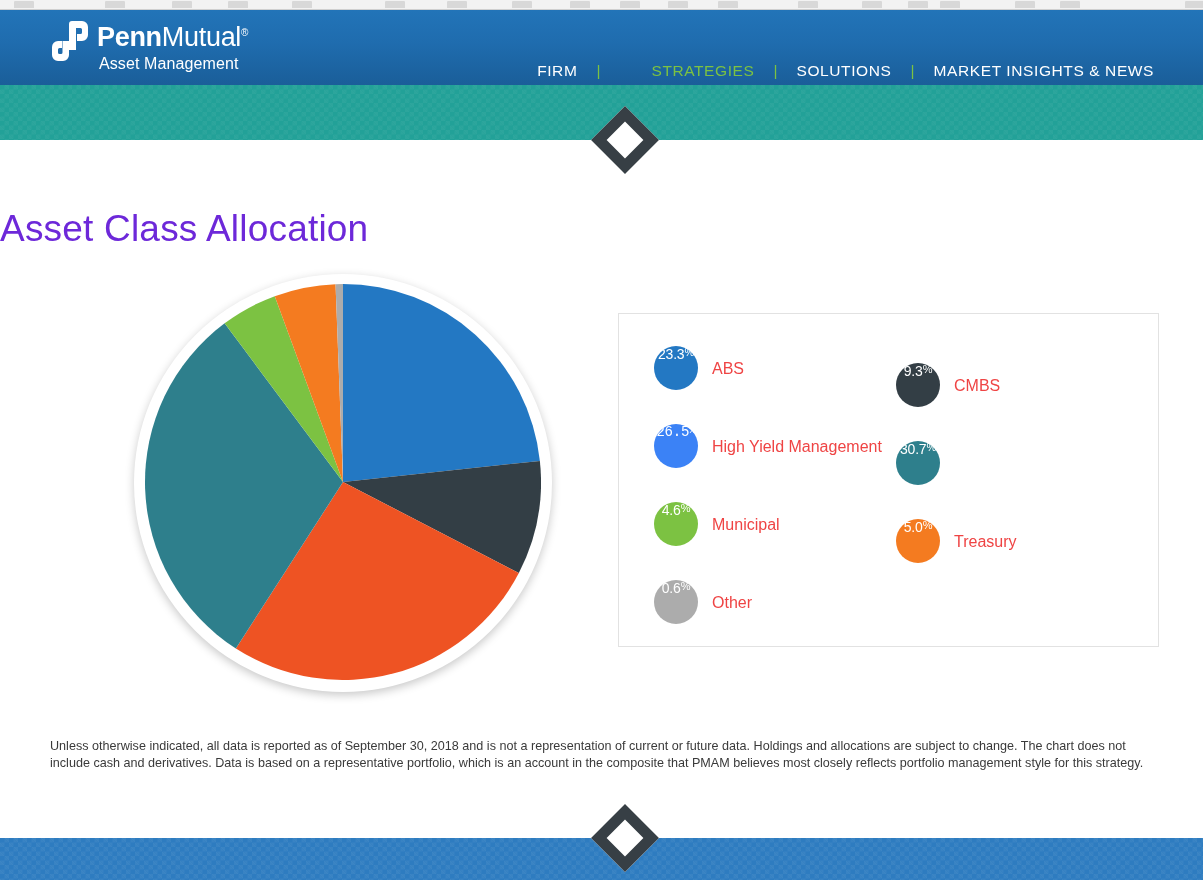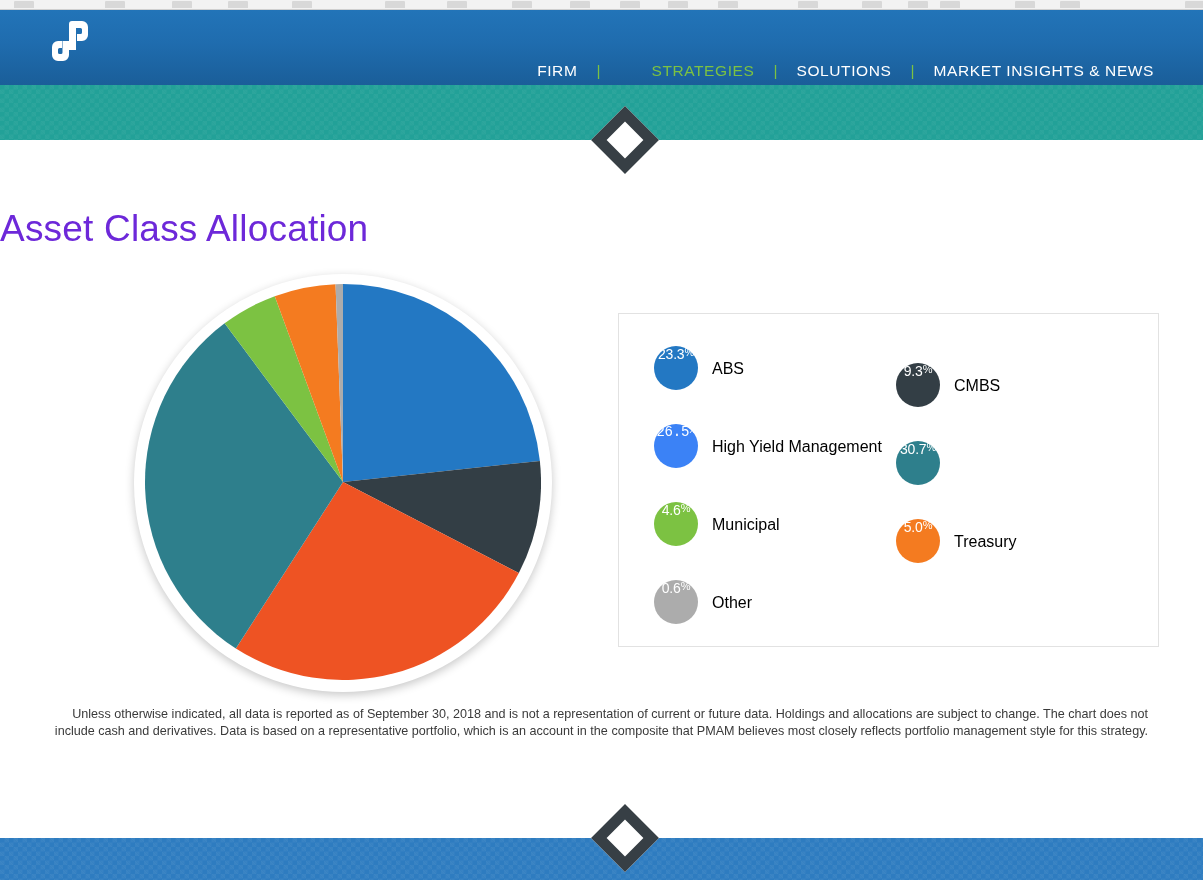--- a/index.html
+++ b/index.html
@@ -203,35 +203,35 @@
     color: #ffffff;
     font-size: 14px;
     padding-bottom: 9px;
     letter-spacing: -0.2px;
     white-space: nowrap;
   }
   .legend-bubble .pct-sym { font-size: 11px; }
   .legend-label {
     margin-left: 14px;
     font-size: 16px;
-    color: #000000;
+    color: #ef4444;
     line-height: 19px;
     max-width: 190px;
   }
 
   
   .footnote {
     position: absolute;
     left: 50px;
-    top: 706px;
+    top: 738px;
     width: 1098px;
     font-size: 12.6px;
     line-height: 17px;
     color: #3A3A3A;
-    text-align: right;
+    text-align: left;
   }
 
   
   .bottom-band {
     position: absolute;
     left: 0;
     top: 838px;
     width: 1203px;
     height: 42px;
     background-color: #2E7CC0;
@@ -269,20 +269,26 @@
       <div class="ghost" style="left: 1185px;"></div>
     </div>
 
   <div class="header">
 
     <div class="brand">
       <svg class="logo-mark" viewBox="0 0 36 40">
         <path fill="#ffffff" d="M19 0 h11 a6 6 0 0 1 6 6 v8 a6 6 0 0 1 -6 6 h-5 v-7 h3.5 a1.5 1.5 0 0 0 1.5 -1.5 v-3 a1.5 1.5 0 0 0 -1.5 -1.5 h-4.5 v22 h-7 v-26 a3 3 0 0 1 3 -3 z"></path>
         <path fill="#ffffff" d="M17 20 v14 a6 6 0 0 1 -6 6 h-5 a6 6 0 0 1 -6 -6 v-8 a6 6 0 0 1 6 -6 h4 v7 h-2.5 a1.5 1.5 0 0 0 -1.5 1.5 v3 a1.5 1.5 0 0 0 1.5 1.5 h1.5 a1.5 1.5 0 0 0 1.5 -1.5 v-11.5 z"></path>
       </svg>
+      <div class="brand-text">
+        <div class="brand-name">
+          <span class="bold">Penn</span><span class="light">Mutual</span><span class="reg">®</span>
+        </div>
+        <div class="brand-sub">Asset Management</div>
+      </div>
     </div>
 
     <nav class="nav" id="nav">
         <a class="nav-item">FIRM</a>
         <span class="nav-sep">|</span>
         <a class="nav-item active">STRATEGIES</a>
         <span class="nav-sep">|</span>
         <a class="nav-item">SOLUTIONS</a>
         <span class="nav-sep">|</span>
         <a class="nav-item">MARKET INSIGHTS &amp; NEWS</a>

